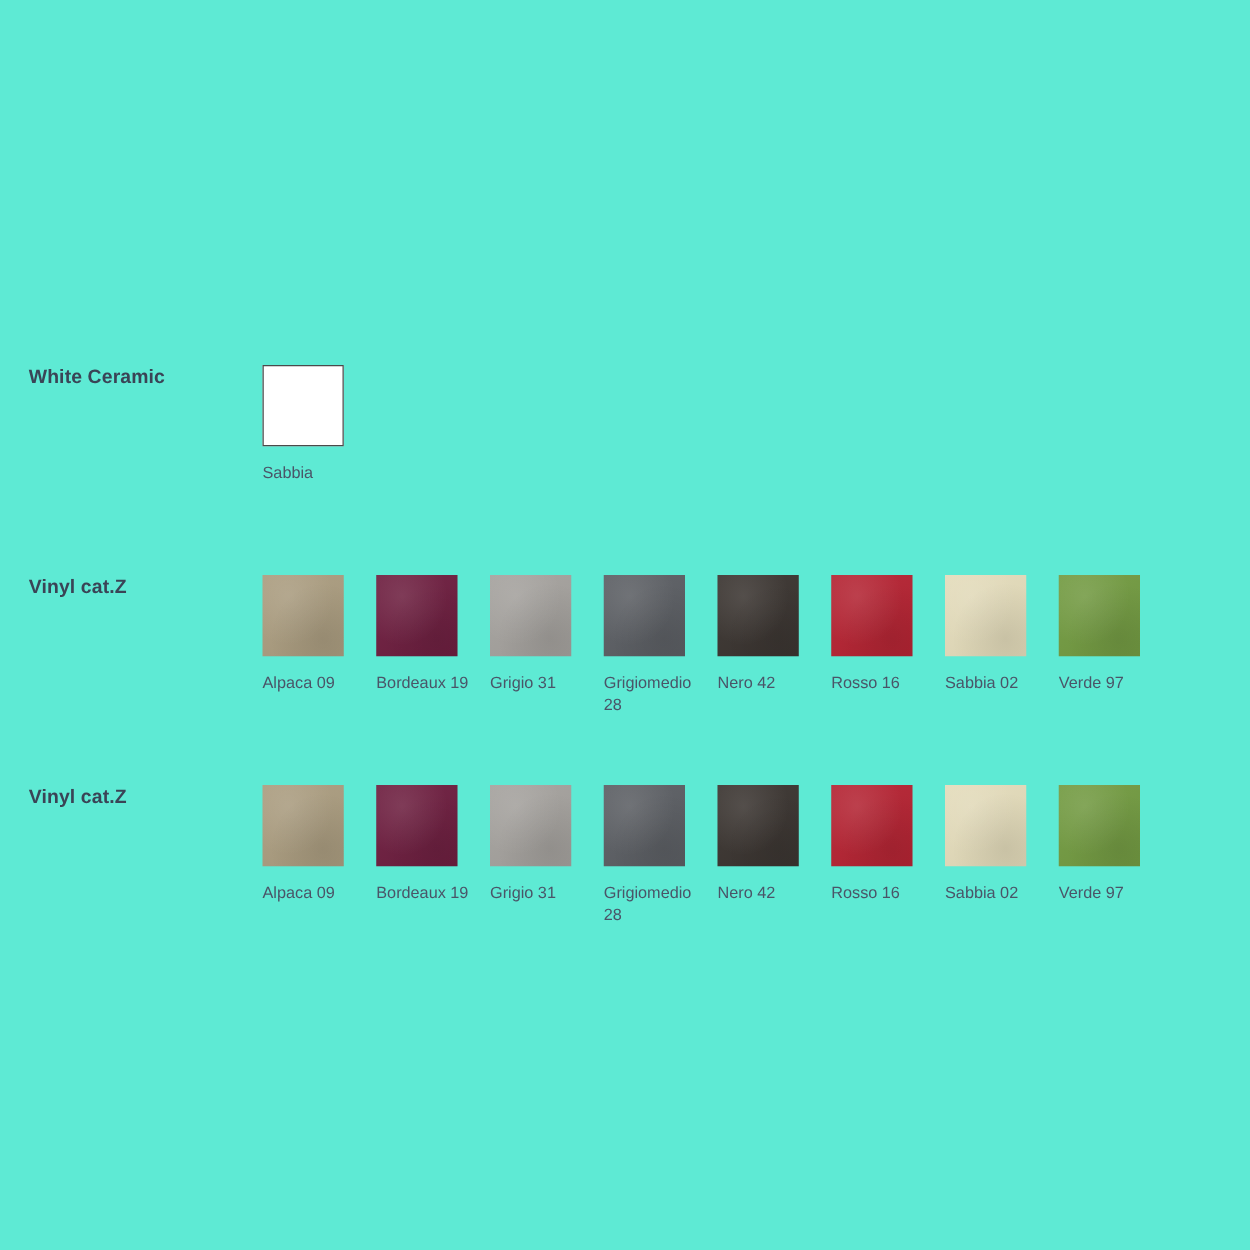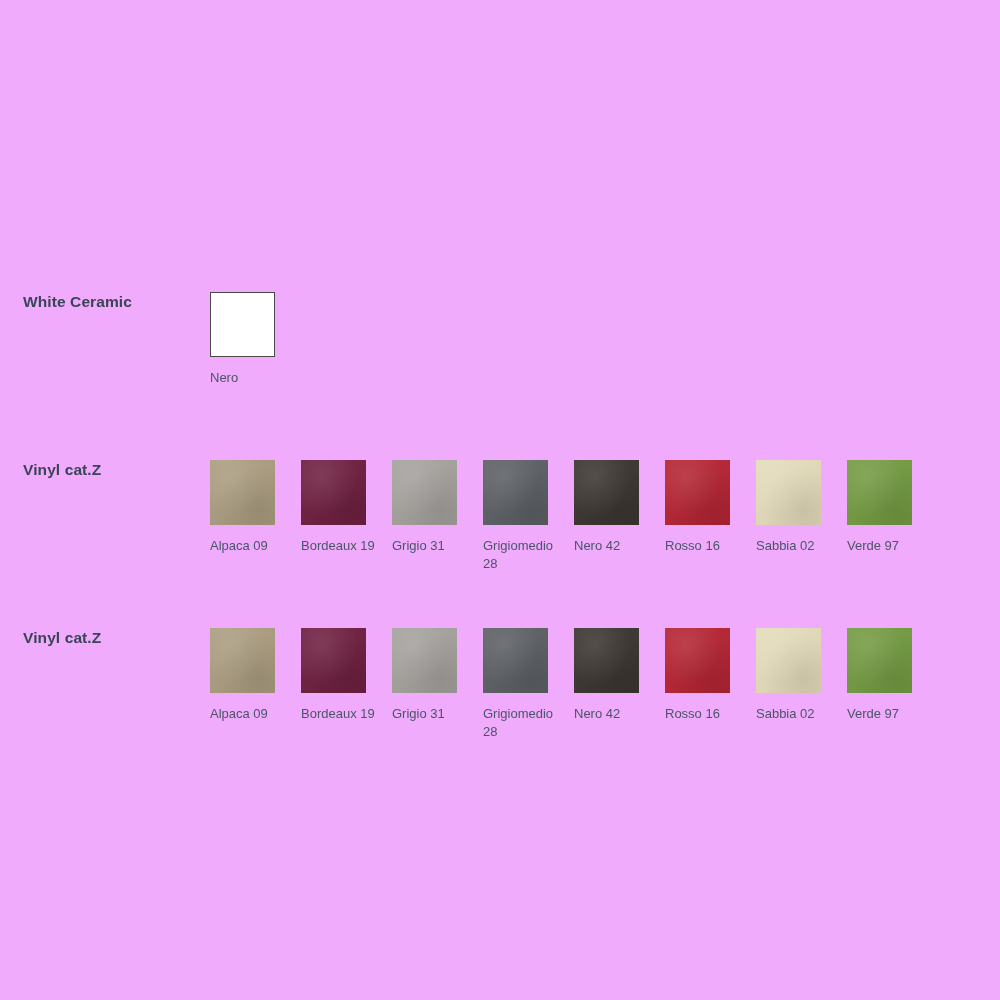--- a/index.html
+++ b/index.html
@@ -88,27 +88,27 @@
   }
 
   
   .material-group.clipped {
     overflow: hidden;
   }
 </style>
 </head>
 <body>
 
-<div id="page" style="background: #f0abfc;">
+<div id="page" style="background: #5eead4;">
     <div class="material-group" style="top: 292px; height: 130px;">
       <div class="group-title">White Ceramic</div>
       <div class="swatch-track">
         <div class="swatch-cell" style="left: 0px;">
           <span class="swatch-chip bordered" style="width: 65px; height: 65px; background-color: rgb(255, 255, 255); border-color: rgb(74, 74, 74);"></span>
-          <div class="swatch-label">Nero</div>
+          <div class="swatch-label">Sabbia</div>
         </div>
       </div>
     </div>
     <div class="material-group" style="top: 460px; height: 130px;">
       <div class="group-title">Vinyl cat.Z</div>
       <div class="swatch-track">
         <div class="swatch-cell" style="left: 0px;">
           <span class="swatch-chip grain" style="width: 65px; height: 65px; background-color: rgb(171, 157, 128);"></span>
           <div class="swatch-label">Alpaca 09</div>
         </div>

